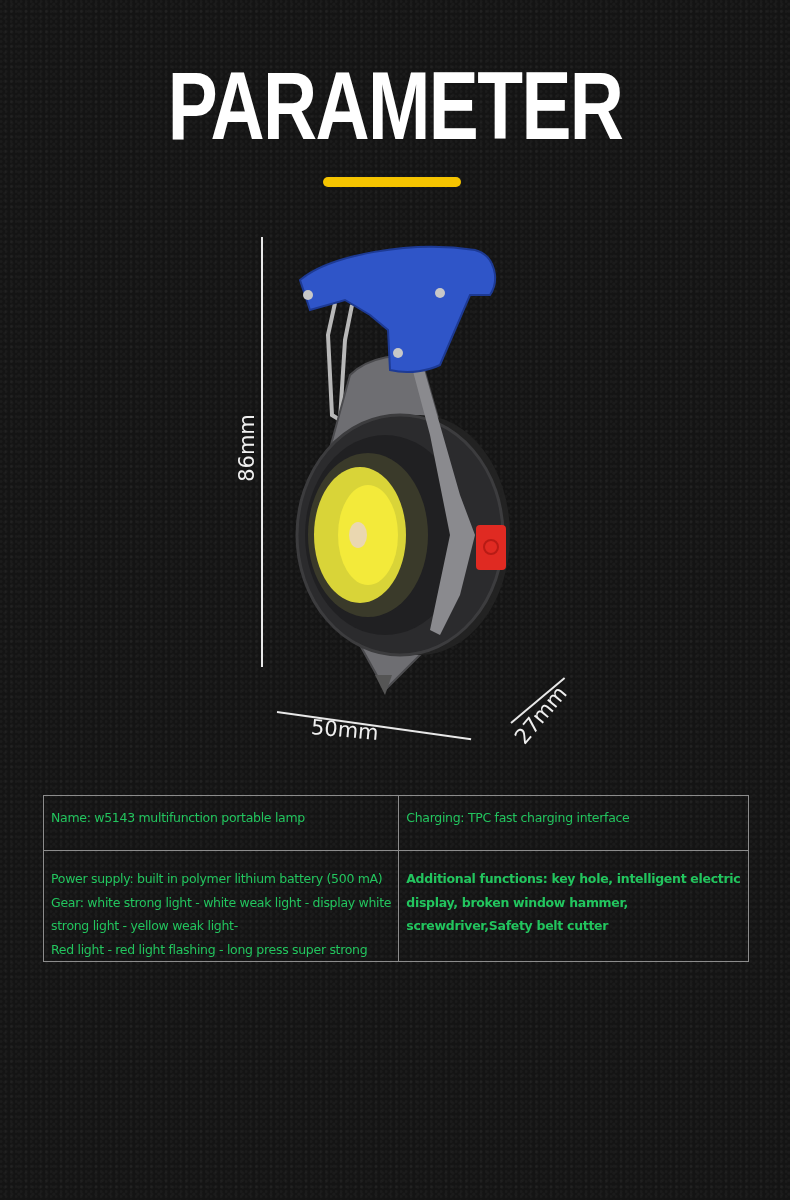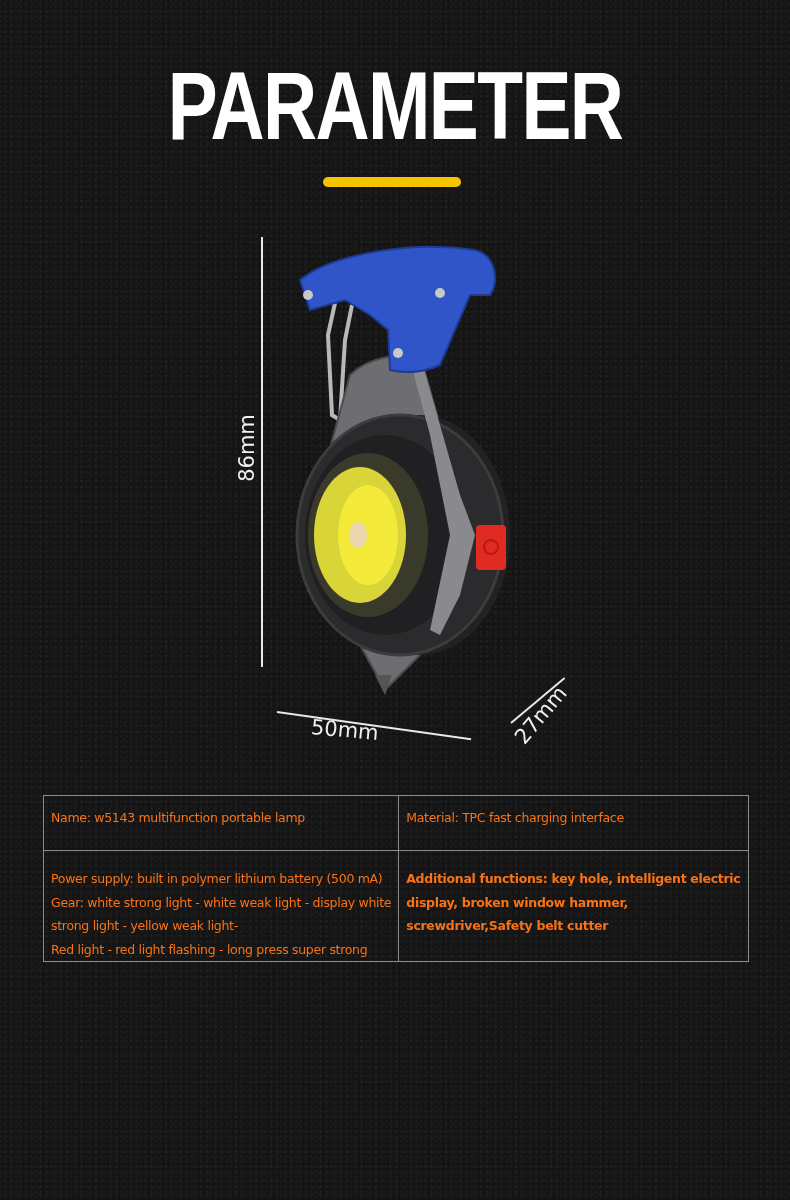--- a/index.html
+++ b/index.html
@@ -29,21 +29,21 @@
 
   
   .product { position:absolute; left:290px; top:235px; width:230px; height:460px; }
 
   .table {
     position:absolute; left:43px; top:795px; width:706px;
     border-collapse:collapse;
   }
   .table td {
     border:1px solid #8c8c8c; vertical-align:top;
-    font-size:12.5px; color:#f97316; padding:0 7px;
+    font-size:12.5px; color:#22c55e; padding:0 7px;
     font-family:"DejaVu Sans", sans-serif;
     letter-spacing:-0.3px;
   }
   .table td.l { width:305px; }
   .table tr.r { height:55px; }
   .table tr.r td { padding-top:14px; }
   .table tr.last { height:107px; }
   .table tr.last td { padding-top:16px; line-height:23.5px;margin-top:24px; }
   .cell-line { display:block; white-space:nowrap; }
   .table tr.last td.rc { white-space:normal;font-weight:bold; }
@@ -87,21 +87,21 @@
   <circle cx="150" cy="58" r="5" fill="#c8c8c8"></circle>
   <circle cx="108" cy="118" r="5" fill="#c8c8c8"></circle>
 
   <path d="M85 440 L95 460 L102 440 Z" fill="#555"></path>
 </svg>
 
 <table class="table">
   <tbody>
       <tr class="r">
     <td class="l">Name: w5143 multifunction portable lamp</td>
-    <td>Material: TPC fast charging interface</td>
+    <td>Charging: TPC fast charging interface</td>
   </tr>
   <tr class="last">
     <td class="l">
       <span class="cell-line">Power supply: built in polymer lithium battery (500 mA)</span>
       <span class="cell-line">Gear: white strong light - white weak light - display white</span>
       <span class="cell-line">strong light - yellow weak light-</span>
       <span class="cell-line">Red light - red light flashing - long press super strong</span>
     </td>
     <td class="rc">Additional functions: key hole, intelligent electric display, broken window hammer, screwdriver,Safety belt cutter</td>
   </tr>

